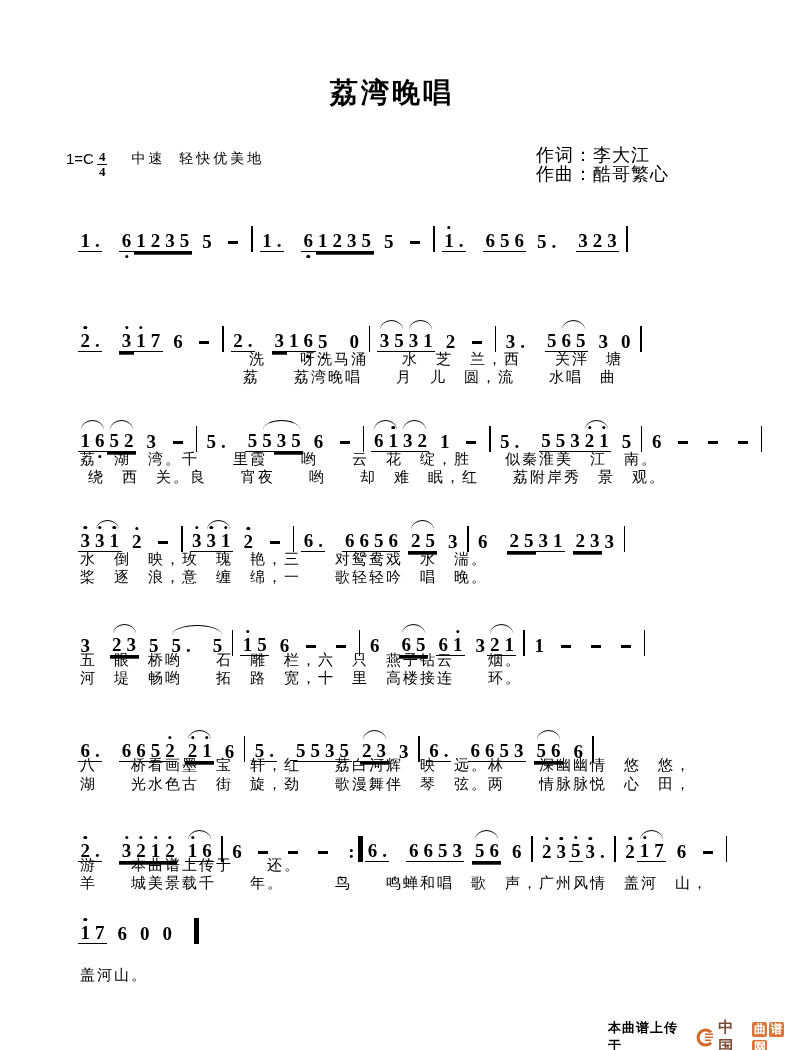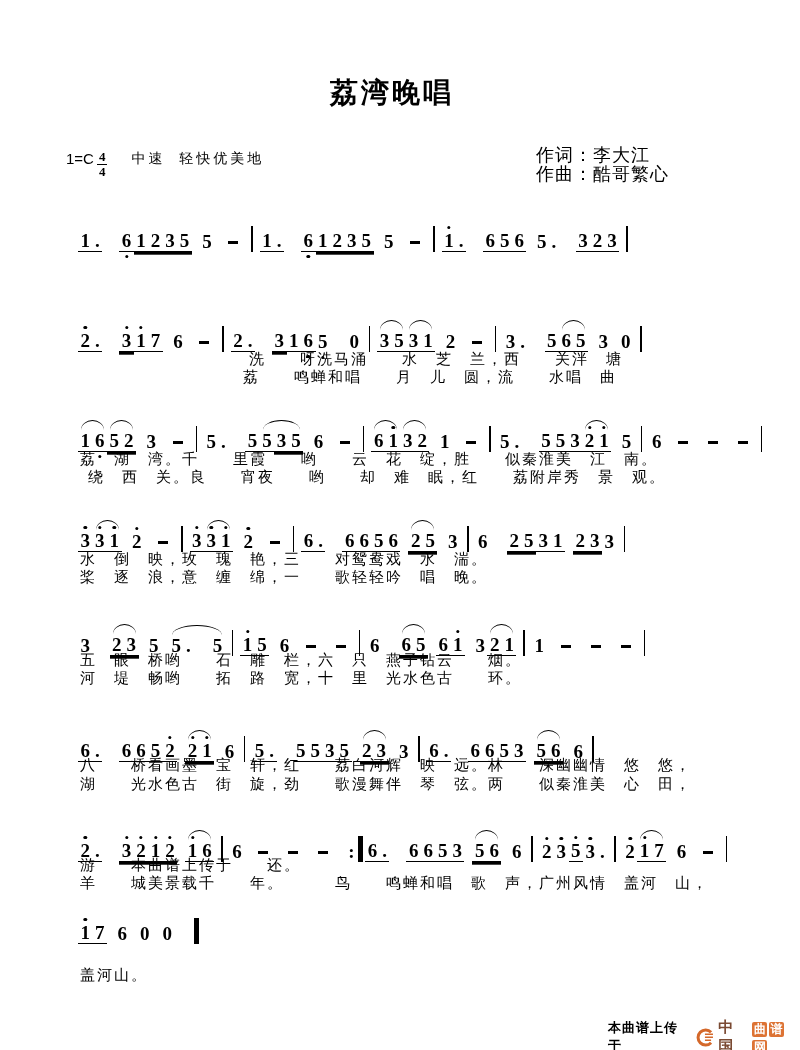--- a/index.html
+++ b/index.html
@@ -150,21 +150,21 @@
       <span class="note u1">6</span>
       <span class="note u1">5</span>
     </span>
     <span class="sp"></span>
     <span class="note">3</span>
     <span class="sp"></span>
     <span class="note">0</span>
     <span class="bar"></span>
   </div>
 <div class="lyric" style="top:350px;left:249px">洗　　呀洗马涌　　水　芝　兰，西　　关泮　塘</div>
-<div class="lyric" style="top:368px;left:243px">荔　　鸣蝉和唱　　月　儿　圆，流　　水唱　曲</div>
+<div class="lyric" style="top:368px;left:243px">荔　　荔湾晚唱　　月　儿　圆，流　　水唱　曲</div>
 
 <div class="music-row" style="top:426px">
     <span class="slur-group">
       <span class="slur-arc"></span>
       <span class="note u1">1</span>
       <span class="note u1">6<span class="dot-lo"></span></span>
     </span>
     <span class="slur-group">
       <span class="slur-arc"></span>
       <span class="note u2">5</span>
@@ -334,21 +334,21 @@
     <span class="note">1</span>
     <span class="sp"></span>
     <span class="dash"></span>
     <span class="sp"></span>
     <span class="dash"></span>
     <span class="sp"></span>
     <span class="dash"></span>
     <span class="bar"></span>
   </div>
 <div class="lyric" style="top:651px;left:80px">五　眼　桥哟　　石　雕　栏，六　只　燕子钻云　　烟。</div>
-<div class="lyric" style="top:669px;left:80px">河　堤　畅哟　　拓　路　宽，十　里　光水色古　　环。</div>
+<div class="lyric" style="top:669px;left:80px">河　堤　畅哟　　拓　路　宽，十　里　高楼接连　　环。</div>
 
 <div class="music-row" style="top:736px">
     <span class="note u1">6</span>
     <span class="note u1">.</span>
     <span class="sp sp2"></span>
     <span class="note u1">6</span>
     <span class="note u1">6</span>
     <span class="note u1">5</span>
     <span class="note u1">2<span class="dot-hi"></span></span>
     <span class="sp"></span>
@@ -387,21 +387,21 @@
     <span class="slur-group">
       <span class="slur-arc"></span>
       <span class="note u2">5</span>
       <span class="note u2">6</span>
     </span>
     <span class="sp"></span>
     <span class="note">6</span>
     <span class="bar"></span>
   </div>
 <div class="lyric" style="top:756px;left:80px">八　　桥看画墨　宝　轩，红　　荔白河辉　映　远。林　　深幽幽情　悠　悠，</div>
-<div class="lyric" style="top:775px;left:80px">湖　　光水色古　街　旋，劲　　歌漫舞伴　琴　弦。两　　似秦淮美　心　田，</div>
+<div class="lyric" style="top:775px;left:80px">湖　　光水色古　街　旋，劲　　歌漫舞伴　琴　弦。两　　情脉脉悦　心　田，</div>
 
 <div class="music-row" style="top:836px">
     <span class="note u1">2<span class="dot-hi"></span></span>
     <span class="note u1">.</span>
     <span class="sp sp2"></span>
     <span class="note u2">3<span class="dot-hi"></span></span>
     <span class="note u2">2<span class="dot-hi"></span></span>
     <span class="note u2">1<span class="dot-hi"></span></span>
     <span class="note u2">2<span class="dot-hi"></span></span>
     <span class="sp"></span>

